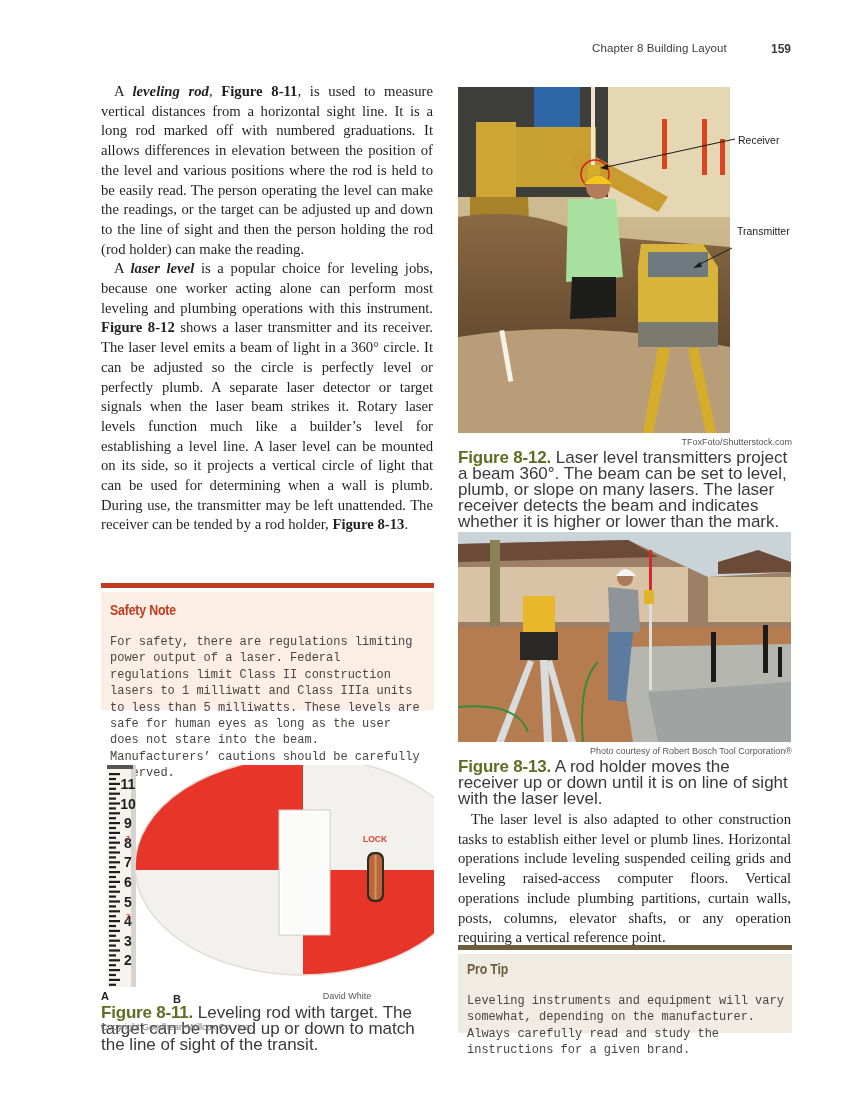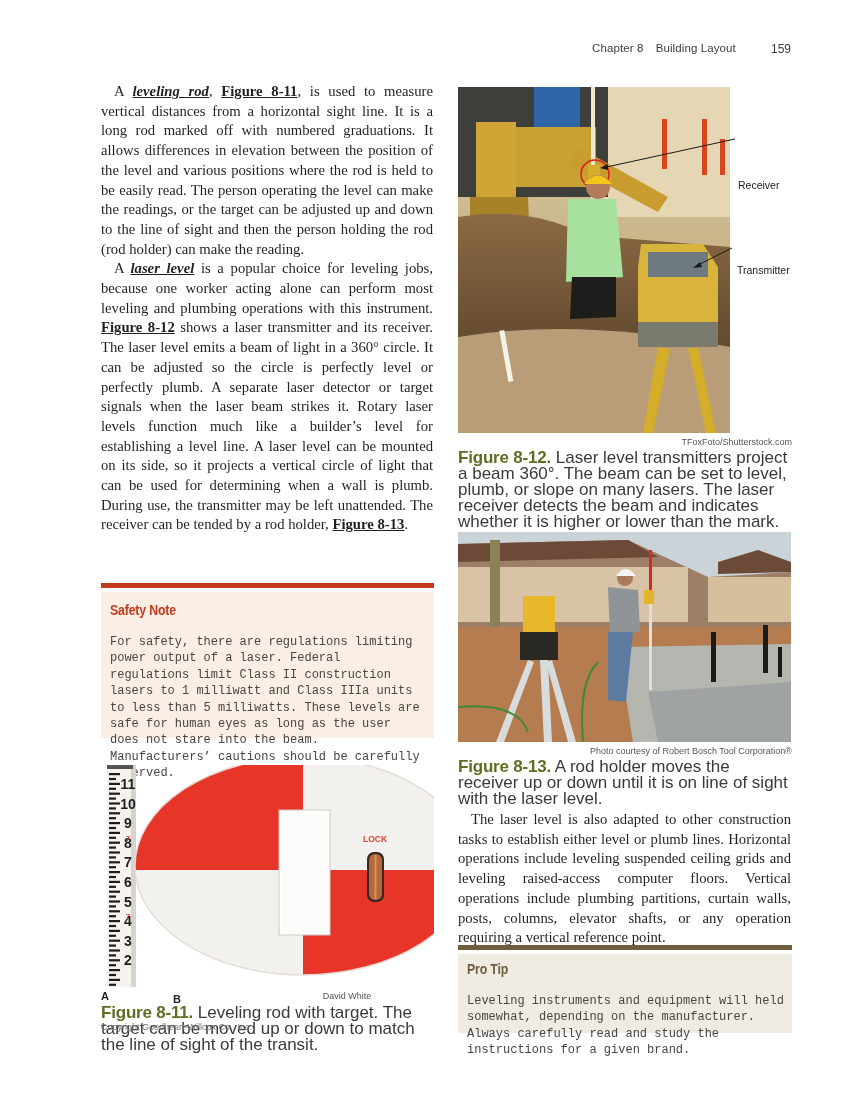--- a/index.html
+++ b/index.html
@@ -3,34 +3,34 @@
 <meta charset="utf-8">
 <style>
   html, body { margin: 0; padding: 0; background: #ffffff; }
   body { width: 862px; height: 1112px; position: relative; overflow: hidden; color: #231f20; }
   .abs { position: absolute; }
   .sans { font-family: "Liberation Sans", "DejaVu Sans", sans-serif; }
   .serif { font-family: "Liberation Serif", "DejaVu Serif", serif; }
 
   
   .running-head { top: 42px; left: 592px; font-size: 11.5px; color: #3c3c3c; letter-spacing: 0.1px; }
-  .running-head .chap { margin-right: 9px; }
-  .page-num { top: 42px; left: 771px; font-size: 12px; color: #3c3c3c; }
+  .running-head .chap { }
+  .page-num { top: 42px; left: 771px; font-size: 12px; color: #3c3c3c; font-weight: bold; }
 
   
   .col-left { left: 101px; width: 332px; }
   .col-right { left: 458px; width: 333px; }
   .body-text { font-size: 14.7px; line-height: 19.7px; text-align: justify; color: #231f20; margin: 0; }
   .body-text p { margin: 0; text-indent: 13px; }
-  .body-text b { font-weight: bold; text-decoration: underline; }
+  .body-text b { font-weight: bold; }
 
   
   .safety { top: 583px; left: 101px; width: 333px; height: 151px; }
   .safety .bar { height: 5px; background: #c23b1e; }
-  .safety .box { margin-top: 4px; height: 146px; background: #fbeee4; padding: 10px 8px 0 9px; box-sizing: border-box; }
+  .safety .box { margin-top: 4px; height: 118px; background: #fbeee4; padding: 10px 8px 0 9px; box-sizing: border-box; }
   .box-title { font-family: "Liberation Sans", "DejaVu Sans", sans-serif; font-weight: bold; font-size: 14px; letter-spacing: -0.2px; transform: scaleX(0.88); transform-origin: left; margin-bottom: 1px; }
   .safety .box-title { color: #c23b1e; }
   .box-text { font-family: Liberation Mono, monospace; font-size: 12px; line-height: 16.4px; color: #4a4444; margin-top: 16px; }
 
   
   .protip { top: 945px; left: 458px; width: 334px; height: 88px; }
   .protip .bar { height: 5px; background: #6e5e3c; }
   .protip .box { margin-top: 4px; height: 79px; background: #f0ebe3; padding: 7px 8px 12px 9px; box-sizing: border-box; }
   .protip .box-title { color: #6e5e3c; }
 
@@ -211,22 +211,22 @@
     <rect x="46" y="243" width="5" height="52" fill="#f5f2e6" transform="rotate(-10 48 270)"></rect>
   </svg>
 </div>
 
 <svg class="abs" style="top:130px; left:590px;" width="150" height="140">
   <line x1="145" y1="9" x2="12" y2="38" stroke="#1a1a1a" stroke-width="1"></line>
   <polygon points="10,38 18,34 18,40" fill="#1a1a1a"></polygon>
   <line x1="142" y1="118" x2="106" y2="136" stroke="#1a1a1a" stroke-width="1"></line>
   <polygon points="103,138 110,132 112,137" fill="#1a1a1a"></polygon>
 </svg>
-<div class="abs callout" style="top:134px; left:738px;margin-top:45px;">Receiver</div>
-<div class="abs callout" style="top:225px; left:737px;margin-top:39px;">Transmitter</div>
+<div class="abs callout" style="top:134px; left:738px;">Receiver</div>
+<div class="abs callout" style="top:225px; left:737px;">Transmitter</div>
 <div class="abs credit" style="top:437px; left:580px; width:212px; text-align:right;">TFoxFoto/Shutterstock.com</div>
 <div class="abs caption" style="top:450px; left:458px; width:336px;">
   <span class="fig-label">Figure 8-12.</span>
   <span>Laser level transmitters project a beam 360°. The beam can be set to level, plumb, or slope on many lasers. The laser receiver detects the beam and indicates whether it is higher or lower than the mark.</span>
 </div>
 
 <div class="abs fig-img" style="top:532px; left:458px; width:333px; height:210px;">
   <svg width="333" height="210" viewBox="0 0 333 210">
     <rect x="0" y="0" width="333" height="210" fill="#c9d3d8"></rect>
 
@@ -270,17 +270,17 @@
 </div>
 
 <div class="abs col-right body-text serif" style="top:810px;">
   <p><span>The laser level is also adapted to other construction tasks to establish either level or plumb lines. Horizontal operations include leveling suspended ceiling grids and leveling raised-access computer floors. Vertical operations include plumbing partitions, curtain walls, posts, columns, elevator shafts, or any operation requiring a vertical reference point.</span></p>
 </div>
 
 <div class="abs protip">
   <div class="bar"></div>
   <div class="box">
     <div class="box-title">Pro Tip</div>
-    <div class="box-text">Leveling instruments and equipment will held somewhat, depending on the manufacturer. Always carefully read and study the instructions for a given brand.</div>
+    <div class="box-text">Leveling instruments and equipment will vary somewhat, depending on the manufacturer. Always carefully read and study the instructions for a given brand.</div>
   </div>
 </div>
 
 <div class="abs footer sans">Copyright Goodheart-Willcox Co., Inc.</div>
 
 </body></html>

